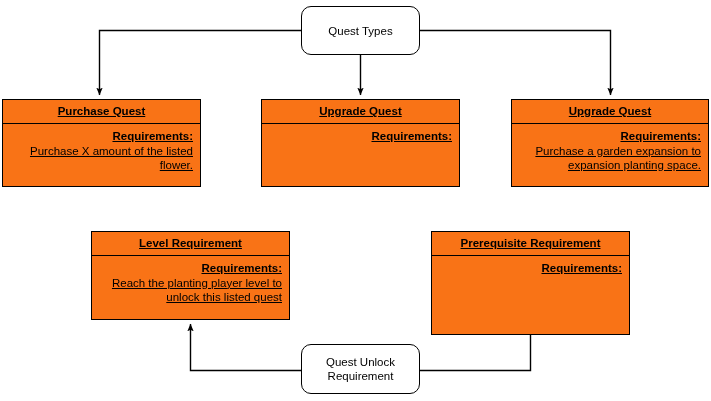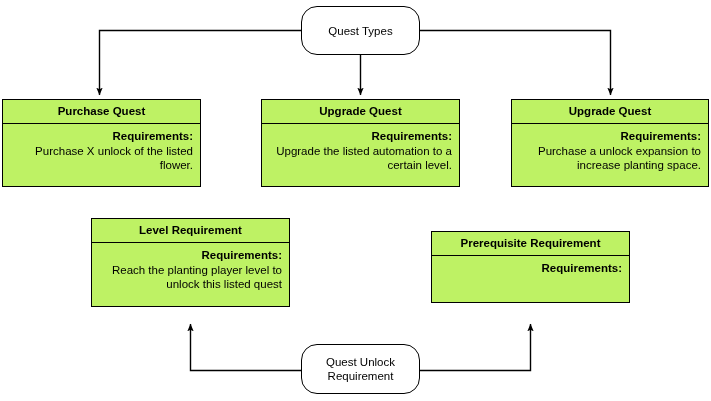--- a/index.html
+++ b/index.html
@@ -23,40 +23,41 @@
     top: 0;
     width: 711px;
     height: 401px;
     pointer-events: none;
   }
   
   .term-node {
     position: absolute;
     box-sizing: border-box;
     border: 1.4px solid #000000;
-    border-radius: 16px;
+    border-radius: 10px;
     background: #ffffff;
     display: flex;
     align-items: center;
     justify-content: center;
     text-align: left;
     font-size: 11.5px;
     line-height: 14px;
     color: #000000;
     z-index: 2;
   }
   
   .class-box {
     position: absolute;
     box-sizing: border-box;
     border: 1.4px solid #000000;
-    background: #bef264;
+    background: #f97316;
     display: flex;
     flex-direction: column;
     z-index: 2;
+    text-decoration: underline;
   }
   .class-box .cb-title {
     box-sizing: border-box;
     border-bottom: 1.4px solid #000000;
     text-align: center;
     font-size: 11.5px;
     font-weight: bold;
     line-height: 13px;
     padding: 5px 4px 5px 4px;
     color: #000000;
@@ -101,49 +102,48 @@
   </svg>
 
   <div class="term-node" style="left:301px; top:6px; width:119px; height:49px;">
     <span>Quest Types</span>
   </div>
 
   <div class="class-box" style="left:2px; top:99px; width:199px; height:88px;">
     <div class="cb-title">Purchase Quest</div>
     <div class="cb-body">
       <span class="cb-req-label">Requirements:</span>
-      <span class="cb-req-text">Purchase X unlock of the listed flower.</span>
+      <span class="cb-req-text">Purchase X amount of the listed flower.</span>
     </div>
   </div>
 
   <div class="class-box" style="left:261px; top:99px; width:199px; height:88px;">
     <div class="cb-title">Upgrade Quest</div>
     <div class="cb-body">
       <span class="cb-req-label">Requirements:</span>
-      <span class="cb-req-text">Upgrade the listed automation to a certain level.</span>
     </div>
   </div>
 
   <div class="class-box" style="left:511px; top:99px; width:198px; height:88px;">
     <div class="cb-title">Upgrade Quest</div>
     <div class="cb-body">
       <span class="cb-req-label">Requirements:</span>
-      <span class="cb-req-text">Purchase a unlock expansion to increase planting space.</span>
+      <span class="cb-req-text">Purchase a garden expansion to expansion planting space.</span>
     </div>
   </div>
 
-  <div class="class-box" style="left:91px; top:218px; width:199px; height:89px;">
+  <div class="class-box" style="left:91px; top:231px; width:199px; height:89px;">
     <div class="cb-title">Level Requirement</div>
     <div class="cb-body">
       <span class="cb-req-label">Requirements:</span>
       <span class="cb-req-text">Reach the planting player level to unlock this listed quest</span>
     </div>
   </div>
 
-  <div class="class-box" style="left:431px; top:231px; width:199px; height:72px;">
+  <div class="class-box" style="left:431px; top:231px; width:199px; height:104px;">
     <div class="cb-title">Prerequisite Requirement</div>
     <div class="cb-body">
       <span class="cb-req-label">Requirements:</span>
     </div>
   </div>
 
   <div class="term-node" style="left:301px; top:344px; width:119px; height:50px; flex-direction:column;">
     <span>Quest Unlock</span>
     <span>Requirement</span>
   </div>

